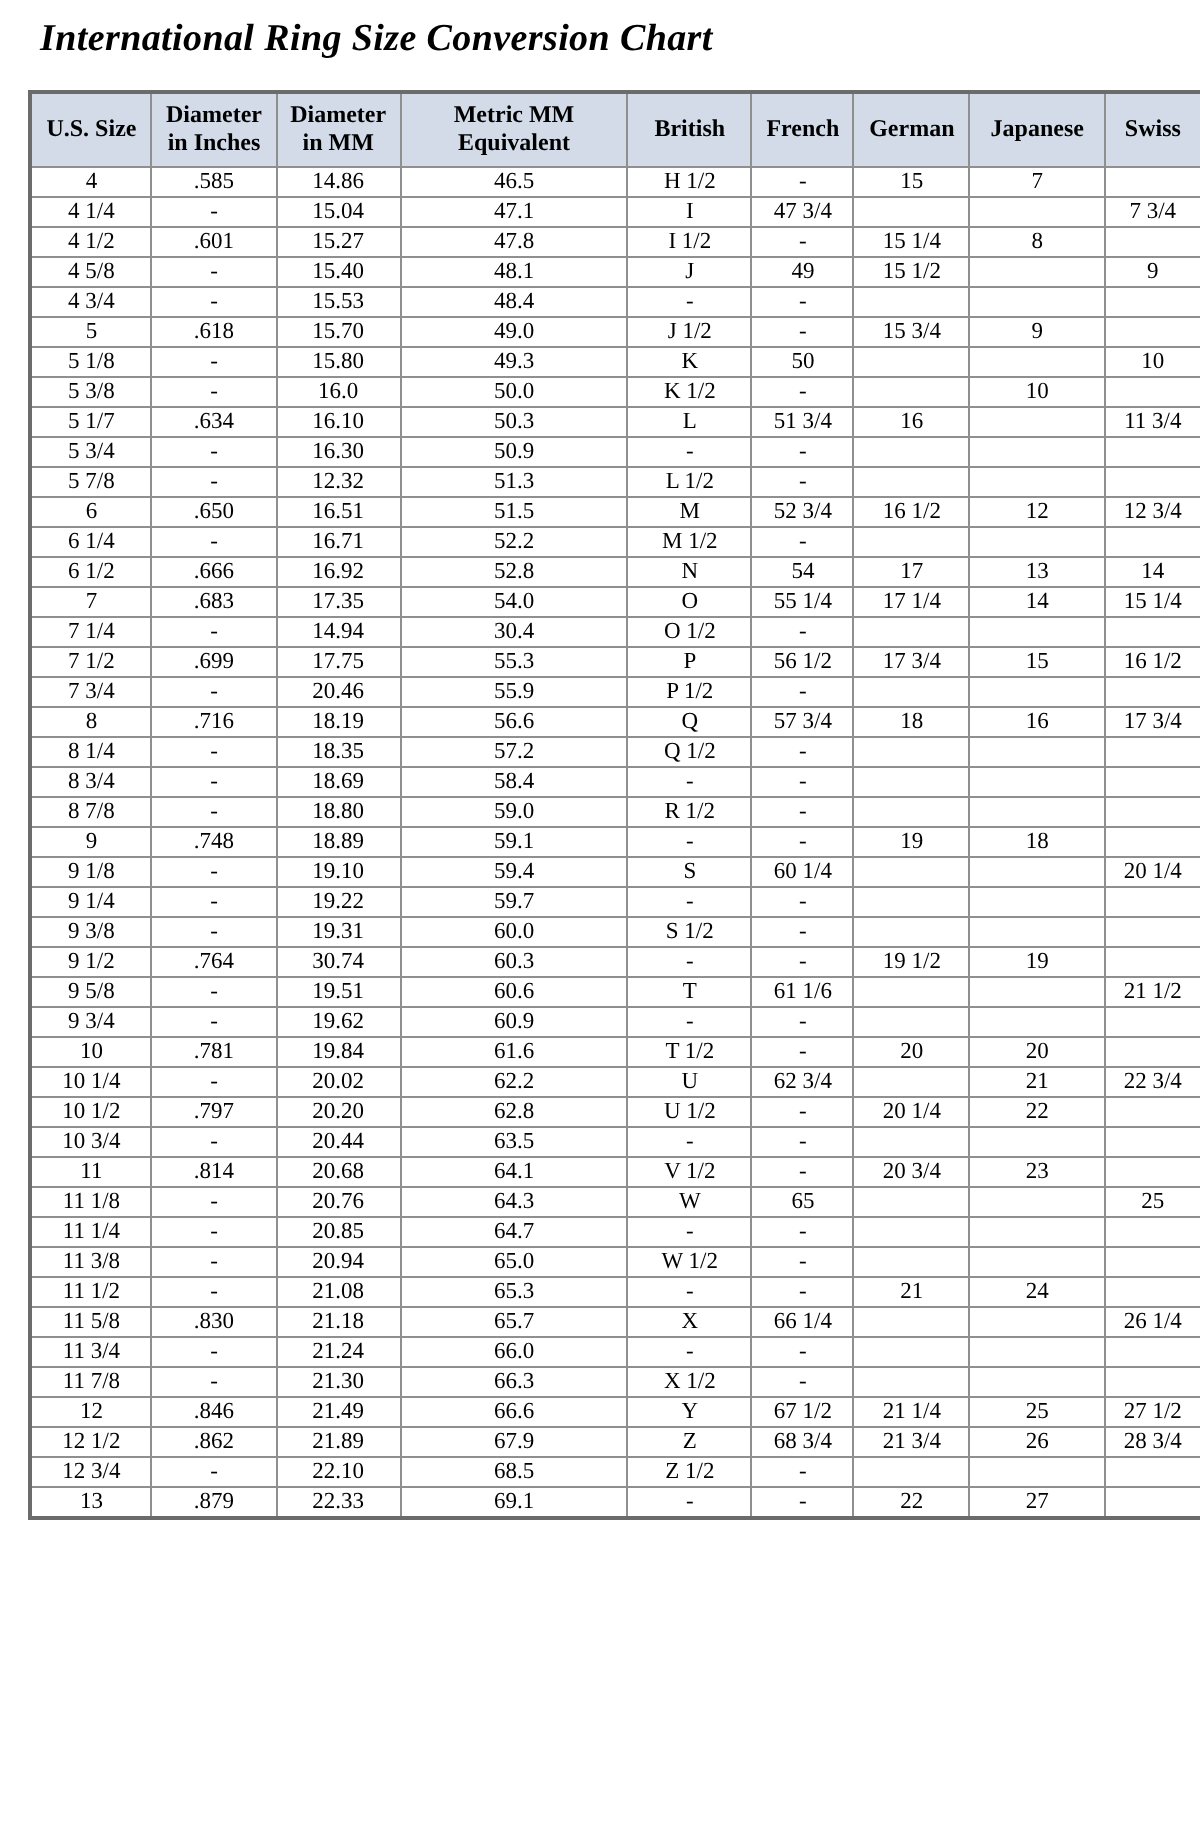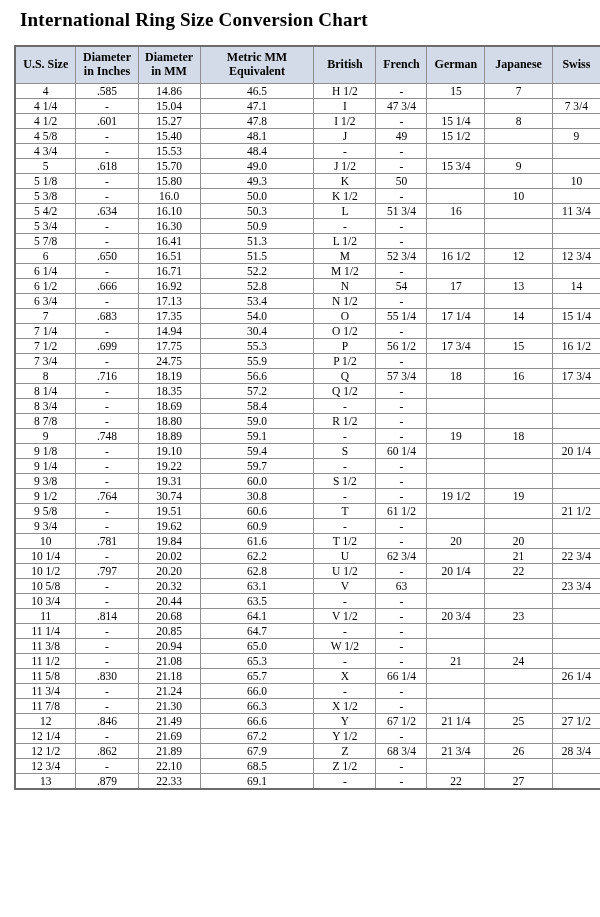--- a/index.html
+++ b/index.html
@@ -16,20 +16,21 @@
     color:#000;
     overflow:hidden;
   }
   .page-title{
     margin:9px 0 0 20px;
     font-size:19px;
     font-weight:bold;
     font-family:"Liberation Serif","DejaVu Serif",serif;
     color:#000000;
     letter-spacing:0.2px;
+    font-style:italic;
   }
   table.conv{
     margin:14px 0 0 14px;
     width:588px;
     border-collapse:collapse;
     table-layout:fixed;
     border:2px solid var(--outer);
     font-size:11.5px;
   }
   table.conv th, table.conv td{
@@ -178,21 +179,21 @@
         <td>-</td>
         <td>16.0</td>
         <td>50.0</td>
         <td>K 1/2</td>
         <td>-</td>
         <td></td>
         <td>10</td>
         <td></td>
       </tr>
       <tr>
-        <td>5 4/2</td>
+        <td>5 1/7</td>
         <td>.634</td>
         <td>16.10</td>
         <td>50.3</td>
         <td>L</td>
         <td>51 3/4</td>
         <td>16</td>
         <td></td>
         <td>11 3/4</td>
       </tr>
       <tr>
@@ -202,21 +203,21 @@
         <td>50.9</td>
         <td>-</td>
         <td>-</td>
         <td></td>
         <td></td>
         <td></td>
       </tr>
       <tr>
         <td>5 7/8</td>
         <td>-</td>
-        <td>16.41</td>
+        <td>12.32</td>
         <td>51.3</td>
         <td>L 1/2</td>
         <td>-</td>
         <td></td>
         <td></td>
         <td></td>
       </tr>
       <tr>
         <td>6</td>
         <td>.650</td>
@@ -244,31 +245,20 @@
         <td>.666</td>
         <td>16.92</td>
         <td>52.8</td>
         <td>N</td>
         <td>54</td>
         <td>17</td>
         <td>13</td>
         <td>14</td>
       </tr>
       <tr>
-        <td>6 3/4</td>
-        <td>-</td>
-        <td>17.13</td>
-        <td>53.4</td>
-        <td>N 1/2</td>
-        <td>-</td>
-        <td></td>
-        <td></td>
-        <td></td>
-      </tr>
-      <tr>
         <td>7</td>
         <td>.683</td>
         <td>17.35</td>
         <td>54.0</td>
         <td>O</td>
         <td>55 1/4</td>
         <td>17 1/4</td>
         <td>14</td>
         <td>15 1/4</td>
       </tr>
@@ -290,21 +280,21 @@
         <td>55.3</td>
         <td>P</td>
         <td>56 1/2</td>
         <td>17 3/4</td>
         <td>15</td>
         <td>16 1/2</td>
       </tr>
       <tr>
         <td>7 3/4</td>
         <td>-</td>
-        <td>24.75</td>
+        <td>20.46</td>
         <td>55.9</td>
         <td>P 1/2</td>
         <td>-</td>
         <td></td>
         <td></td>
         <td></td>
       </tr>
       <tr>
         <td>8</td>
         <td>.716</td>
@@ -390,34 +380,34 @@
         <td>S 1/2</td>
         <td>-</td>
         <td></td>
         <td></td>
         <td></td>
       </tr>
       <tr>
         <td>9 1/2</td>
         <td>.764</td>
         <td>30.74</td>
-        <td>30.8</td>
+        <td>60.3</td>
         <td>-</td>
         <td>-</td>
         <td>19 1/2</td>
         <td>19</td>
         <td></td>
       </tr>
       <tr>
         <td>9 5/8</td>
         <td>-</td>
         <td>19.51</td>
         <td>60.6</td>
         <td>T</td>
-        <td>61 1/2</td>
+        <td>61 1/6</td>
         <td></td>
         <td></td>
         <td>21 1/2</td>
       </tr>
       <tr>
         <td>9 3/4</td>
         <td>-</td>
         <td>19.62</td>
         <td>60.9</td>
         <td>-</td>
@@ -453,51 +443,51 @@
         <td>.797</td>
         <td>20.20</td>
         <td>62.8</td>
         <td>U 1/2</td>
         <td>-</td>
         <td>20 1/4</td>
         <td>22</td>
         <td></td>
       </tr>
       <tr>
-        <td>10 5/8</td>
-        <td>-</td>
-        <td>20.32</td>
-        <td>63.1</td>
-        <td>V</td>
-        <td>63</td>
-        <td></td>
-        <td></td>
-        <td>23 3/4</td>
-      </tr>
-      <tr>
         <td>10 3/4</td>
         <td>-</td>
         <td>20.44</td>
         <td>63.5</td>
         <td>-</td>
         <td>-</td>
         <td></td>
         <td></td>
         <td></td>
       </tr>
       <tr>
         <td>11</td>
         <td>.814</td>
         <td>20.68</td>
         <td>64.1</td>
         <td>V 1/2</td>
         <td>-</td>
         <td>20 3/4</td>
         <td>23</td>
         <td></td>
+      </tr>
+      <tr>
+        <td>11 1/8</td>
+        <td>-</td>
+        <td>20.76</td>
+        <td>64.3</td>
+        <td>W</td>
+        <td>65</td>
+        <td></td>
+        <td></td>
+        <td>25</td>
       </tr>
       <tr>
         <td>11 1/4</td>
         <td>-</td>
         <td>20.85</td>
         <td>64.7</td>
         <td>-</td>
         <td>-</td>
         <td></td>
         <td></td>
@@ -563,31 +553,20 @@
         <td>.846</td>
         <td>21.49</td>
         <td>66.6</td>
         <td>Y</td>
         <td>67 1/2</td>
         <td>21 1/4</td>
         <td>25</td>
         <td>27 1/2</td>
       </tr>
       <tr>
-        <td>12 1/4</td>
-        <td>-</td>
-        <td>21.69</td>
-        <td>67.2</td>
-        <td>Y 1/2</td>
-        <td>-</td>
-        <td></td>
-        <td></td>
-        <td></td>
-      </tr>
-      <tr>
         <td>12 1/2</td>
         <td>.862</td>
         <td>21.89</td>
         <td>67.9</td>
         <td>Z</td>
         <td>68 3/4</td>
         <td>21 3/4</td>
         <td>26</td>
         <td>28 3/4</td>
       </tr>

